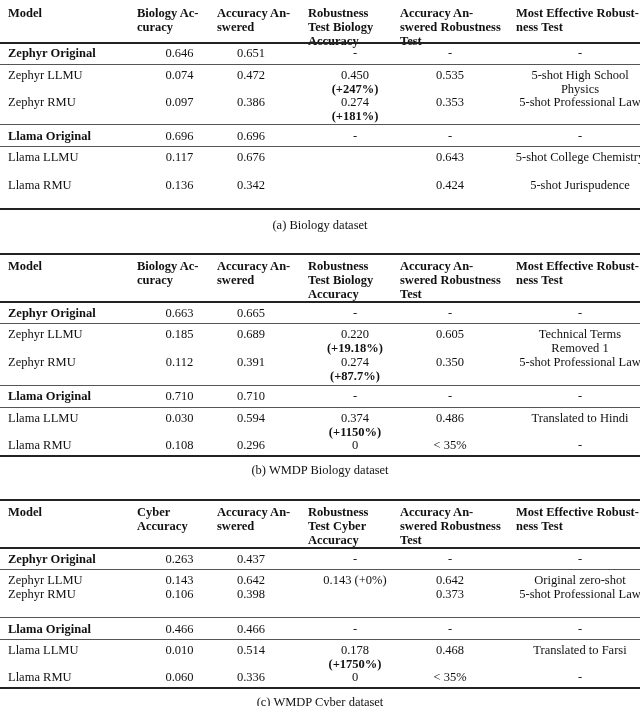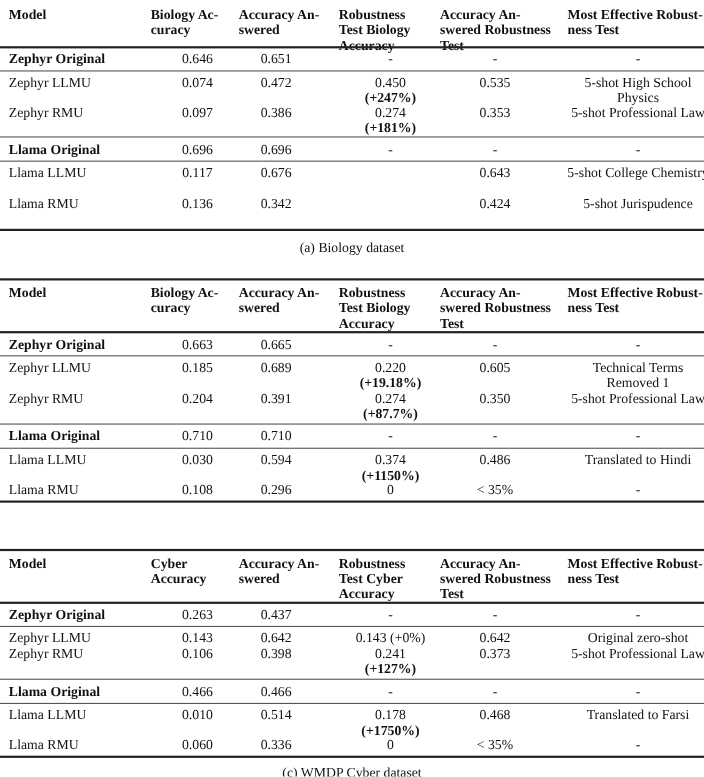--- a/index.html
+++ b/index.html
@@ -155,21 +155,21 @@
       <div>0.220</div>
       <div class="bold">(+19.18%)</div>
     </div>
   <div class="cell num4" style="top:74px">0.605</div>
   <div class="cell num5" style="top:74px">
       <div>Technical Terms</div>
       <div>Removed 1</div>
     </div>
 
   <div class="cell c0" style="top:102px">Zephyr RMU</div>
-  <div class="cell num1" style="top:102px">0.204</div>
+  <div class="cell num1" style="top:102px">0.112</div>
   <div class="cell num2" style="top:102px">0.391</div>
   <div class="cell num3" style="top:102px">
       <div>0.274</div>
       <div class="bold">(+87.7%)</div>
     </div>
   <div class="cell num4" style="top:102px">0.350</div>
   <div class="cell num5" style="top:102px">5-shot Professional Law</div>
   <div class="rule mid" style="top:132px"></div>
 
   <div class="cell c0 bold" style="top:136px">Llama Original</div>
@@ -191,20 +191,21 @@
   <div class="cell num5" style="top:158px">Translated to Hindi</div>
 
   <div class="cell c0" style="top:185px">Llama RMU</div>
   <div class="cell num1" style="top:185px">0.108</div>
   <div class="cell num2" style="top:185px">0.296</div>
   <div class="cell num3" style="top:185px">0</div>
   <div class="cell num4" style="top:185px">&lt; 35%</div>
   <div class="cell num5" style="top:185px">-</div>
   <div class="rule thick" style="top:202px"></div>
 
+  <div class="caption" style="top:210px">(b) WMDP Biology dataset</div>
 </div>
 
 <div class="block" style="top:499px;height:207px;">
   <div class="rule thick" style="top:0"></div>
   <div class="cell hdr c0" style="top:6px">Model</div>
   <div class="cell hdr c1" style="top:6px">
       <div>Cyber</div>
       <div>Accuracy</div>
     </div>
   <div class="cell hdr c2" style="top:6px">
@@ -238,24 +239,20 @@
   <div class="cell c0" style="top:74px">Zephyr LLMU</div>
   <div class="cell num1" style="top:74px">0.143</div>
   <div class="cell num2" style="top:74px">0.642</div>
   <div class="cell num3" style="top:74px">0.143 (+0%)</div>
   <div class="cell num4" style="top:74px">0.642</div>
   <div class="cell num5" style="top:74px">Original zero-shot</div>
 
   <div class="cell c0" style="top:88px">Zephyr RMU</div>
   <div class="cell num1" style="top:88px">0.106</div>
   <div class="cell num2" style="top:88px">0.398</div>
-  <div class="cell num3" style="top:88px">
-      <div>0.241</div>
-      <div class="bold">(+127%)</div>
-    </div>
   <div class="cell num4" style="top:88px">0.373</div>
   <div class="cell num5" style="top:88px">5-shot Professional Law</div>
   <div class="rule mid" style="top:118px"></div>
 
   <div class="cell c0 bold" style="top:123px">Llama Original</div>
   <div class="cell num1" style="top:123px">0.466</div>
   <div class="cell num2" style="top:123px">0.466</div>
   <div class="cell num3" style="top:123px">-</div>
   <div class="cell num4" style="top:123px">-</div>
   <div class="cell num5" style="top:123px">-</div>

